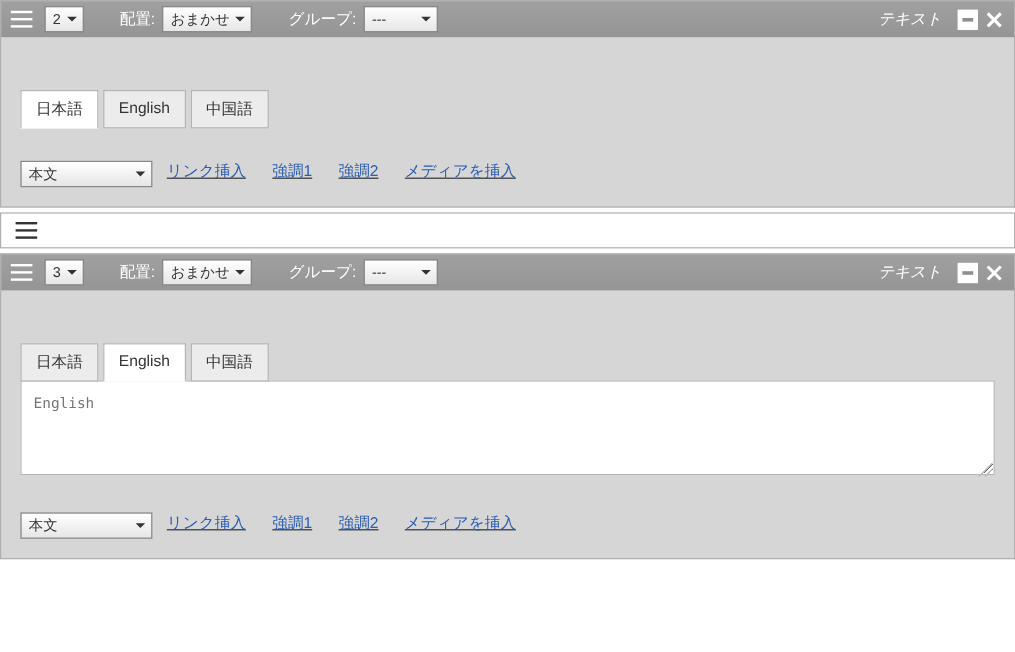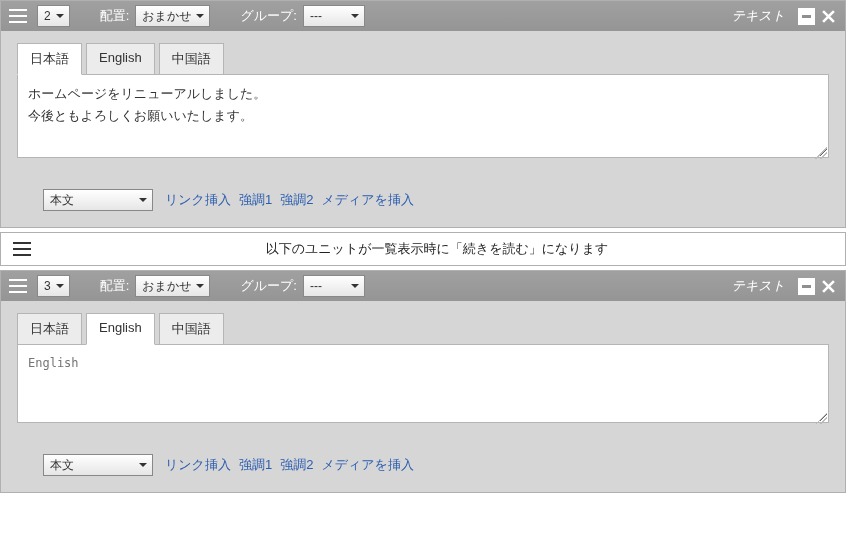--- a/index.html
+++ b/index.html
@@ -59,21 +59,21 @@
   }
   .mini-white div{width:9px;height:3px;background:#8f8f8f;}
   .close-white{
     width:17px;height:17px;display:flex;align-items:center;justify-content:center;margin-left:5px;cursor:pointer;
   }
   .close-white svg{width:13px;height:13px;}
   .unit-body{
     padding: 12px 16px 16px 16px;
   }
   .tabs{
-    display:flex; gap:4px; margin-bottom:-1px; position:relative; z-index:1;
+    display:flex; gap:4px; margin-bottom:-1px; position:relative; z-index:1;margin-top:32px;
   }
   .tab{
     background:#ececec;
     border:1px solid #b5b5b5;
     padding:6px 12px;
     font-size:13px;
     cursor:pointer;
     color:#333;
   }
   .tab.active{
@@ -96,26 +96,25 @@
   .textarea-wrap{position:relative;}
   .resize-handle{
     position:absolute; right:2px; bottom:2px;
     width:12px;height:12px;
     background:
       linear-gradient(135deg, transparent 0 50%, #bbb 50% 58%, transparent 58% 70%, #bbb 70% 78%, transparent 78% 100%);
     pointer-events:none;
   }
   .textarea.placeholder{ color:#9a9a9a; font-family: Menlo, Consolas, monospace; font-size:12px;}
   .toolbar-row{
-    display:flex; align-items:center; gap:6px;
+    display:flex; align-items:flex-start; gap:6px;
     margin-top:28px;
-    margin-left:26px;
   }
   .select-wide{ min-width:110px; }
-  .link-actions{ display:flex; gap:8px; }
+  .link-actions{ display:flex; gap:22px;text-decoration:underline; }
   .link-actions a{ color:#2a5db0; text-decoration:none; font-size:13px; cursor:pointer;}
   .separator-bar{
     border:1px solid #b0b0b0;
     background:#fff;
     display:flex; align-items:center;
     padding:7px 12px;
     margin:4px 0;
   }
   .separator-bar .hamburger-dark span{ background:#333; }
   .separator-bar .msg{
@@ -150,44 +149,38 @@
           </svg>
       </div>
     </div>
   </div>
   <div class="unit-body">
     <div class="tabs">
       <div class="tab active">日本語</div>
       <div class="tab">English</div>
       <div class="tab">中国語</div>
     </div>
-    <div class="textarea-wrap">
-      <textarea class="textarea" rows="3" style="">ホームページをリニューアルしました。
-今後ともよろしくお願いいたします。</textarea>
-      <div class="resize-handle"></div>
-    </div>
     <div class="toolbar-row">
       <div class="select select-wide">本文</div>
       <div class="link-actions">
         <a>リンク挿入</a>
         <a>強調1</a>
         <a>強調2</a>
         <a>メディアを挿入</a>
       </div>
     </div>
   </div>
 </div>
 
 <div class="separator-bar">
   <div class="hamburger hamburger-dark">
     <span></span>
       <span></span>
       <span></span>
   </div>
-  <div class="msg">以下のユニットが一覧表示時に「続きを読む」になります</div>
 </div>
 
 <div class="unit">
   <div class="unit-header">
     <div class="hamburger">
       <span></span>
         <span></span>
         <span></span>
     </div>
     <div class="select">3</div>

